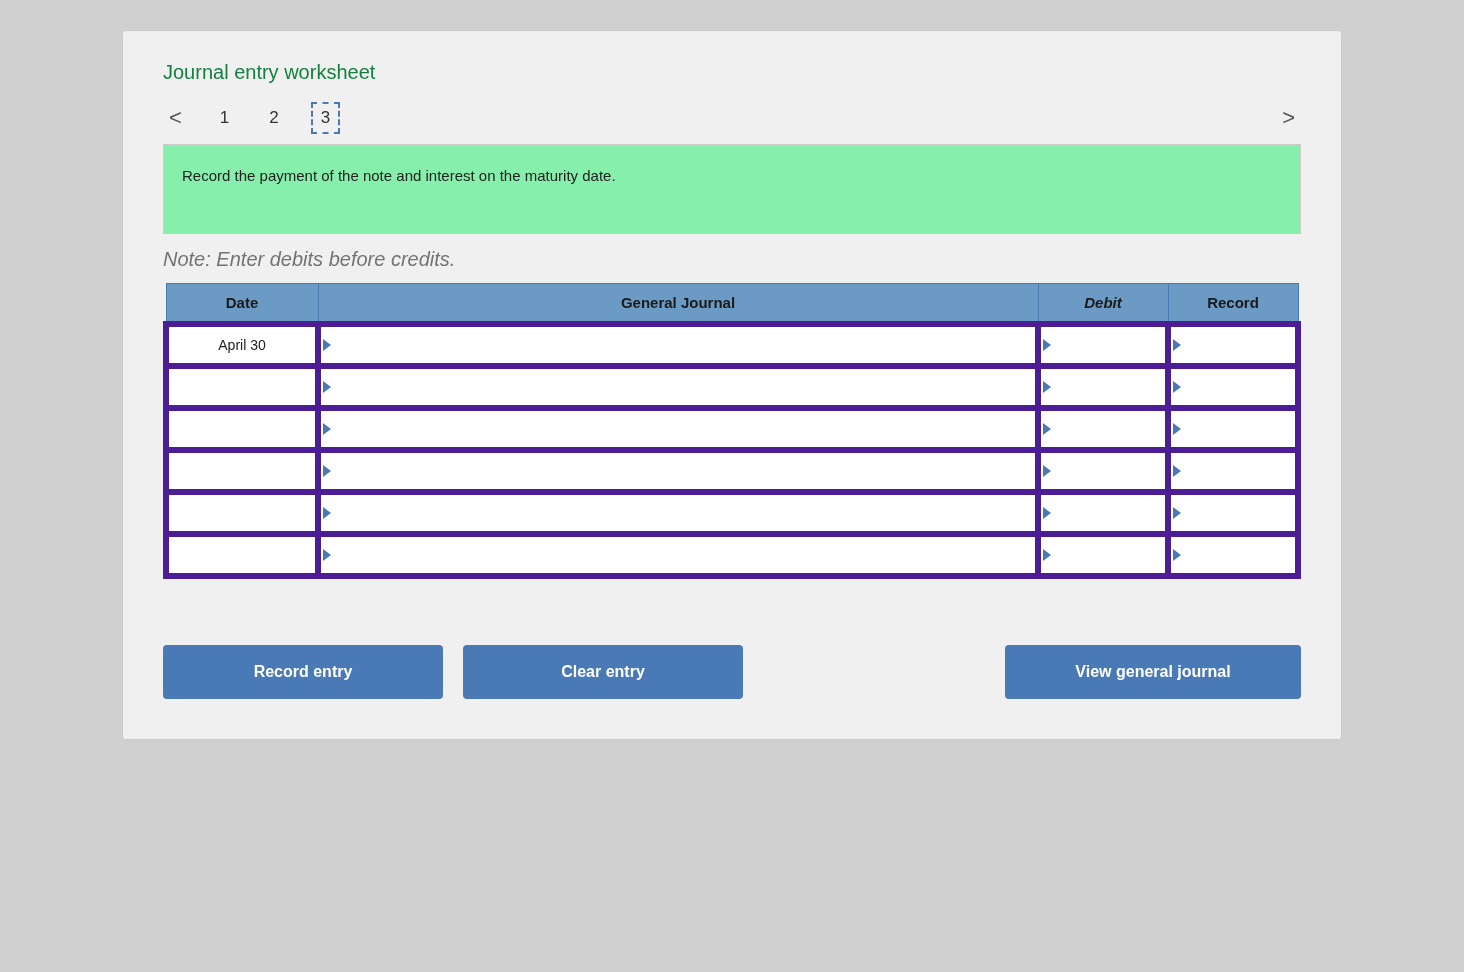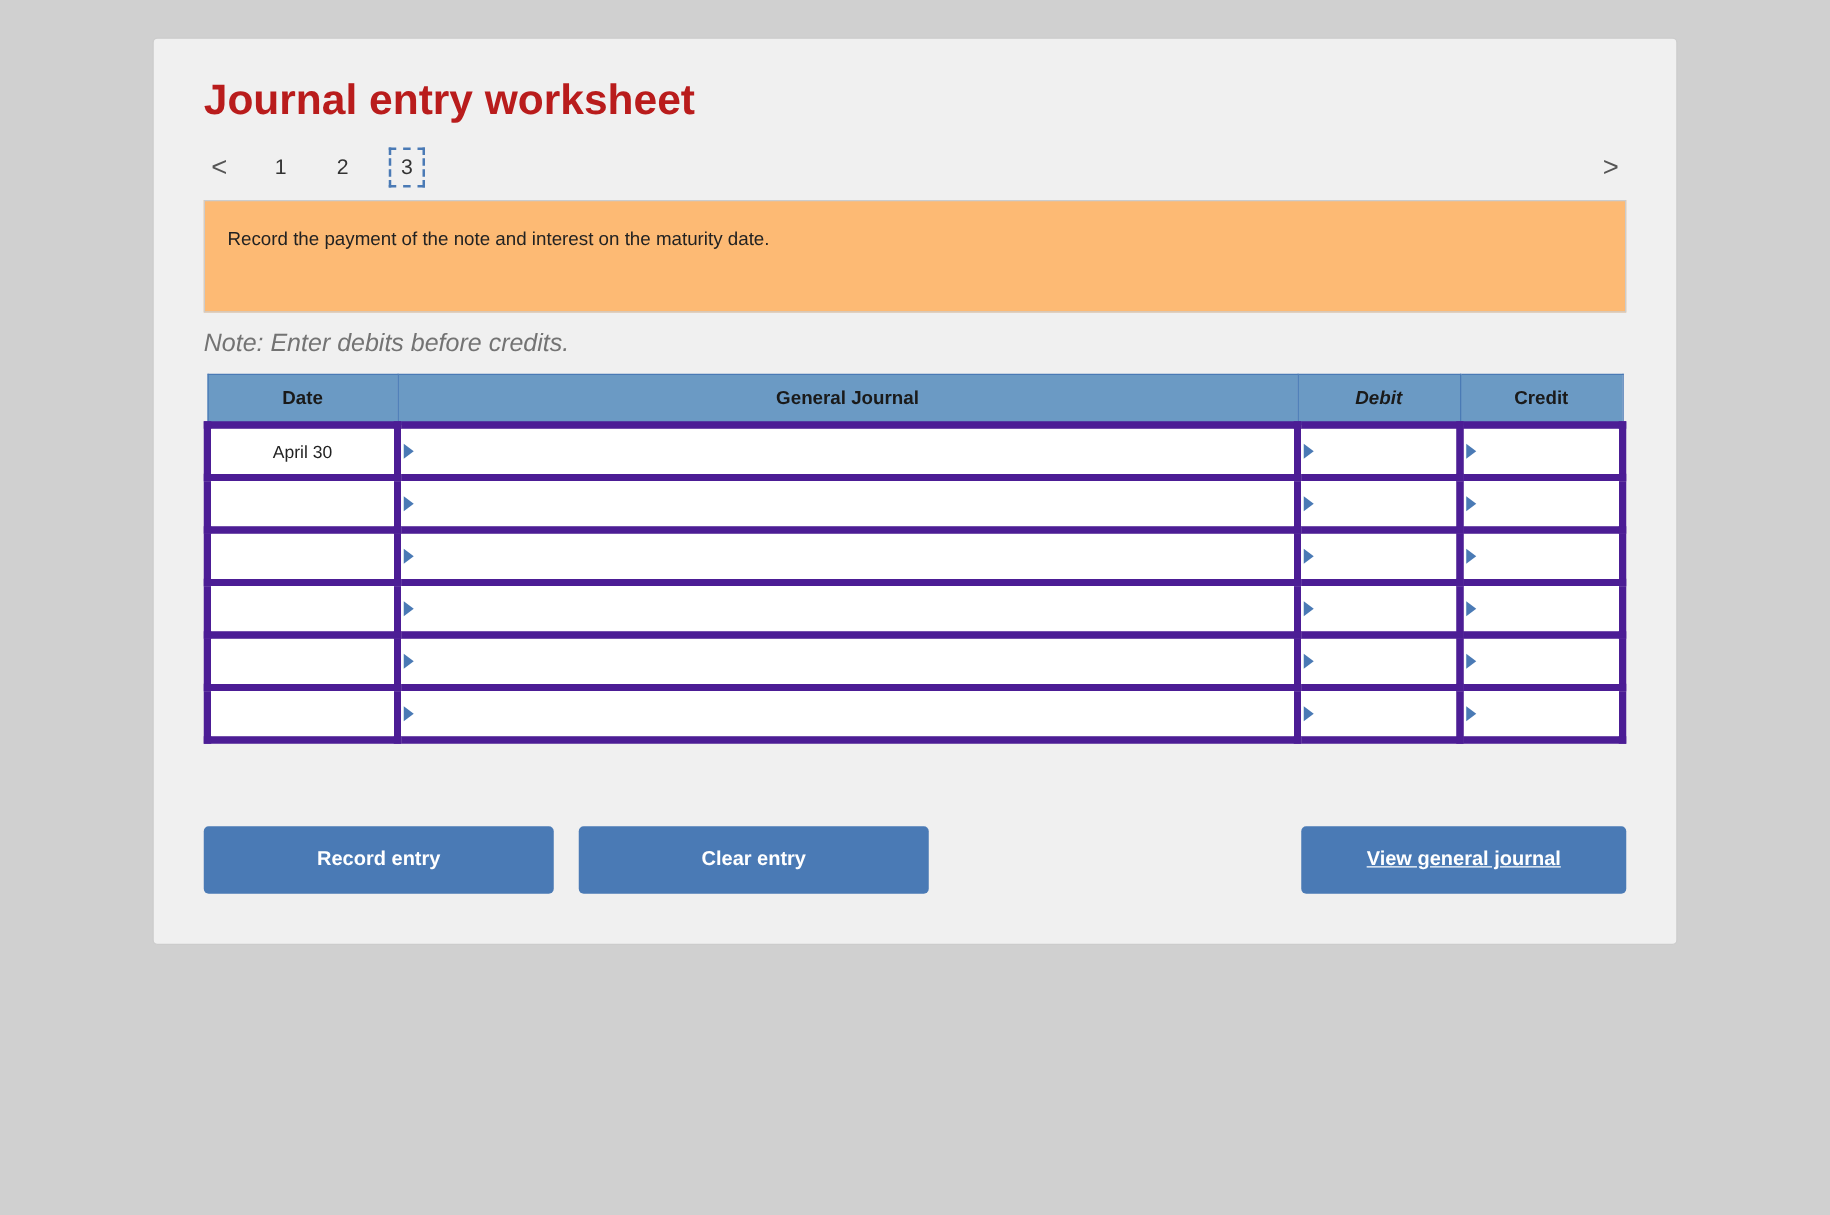--- a/index.html
+++ b/index.html
@@ -15,23 +15,23 @@
     }
     .worksheet-container {
       background: #f0f0f0;
       border: 1px solid #ccc;
       border-radius: 4px;
       width: 1220px;
       padding: 30px 40px 40px 40px;
       margin-top: 10px;
     }
     .title {
-      font-size: 34px;
-      font-weight: bold;
-      color: #b91c1c;
+      font-size: 20px;
+      font-weight: normal;
+      color: #15803d;
       margin-bottom: 18px;
     }
     .nav-row {
       display: flex;
       align-items: center;
       margin-bottom: 10px;
       gap: 24px;
     }
     .nav-arrow {
       font-size: 22px;
@@ -48,21 +48,21 @@
       color: #333;
       cursor: pointer;
       padding: 4px 8px;
     }
     .nav-num.active {
       border: 2px dashed #4a7ab5;
       background: #f0f0f0;
       font-weight: normal;
     }
     .instruction-box {
-      background: #fdba74;
+      background: #86efac;
       border: 1px solid #ccc;
       padding: 20px 18px;
       margin-bottom: 14px;
       min-height: 90px;
       font-size: 15px;
       color: #222;
       line-height: 1.5;
     }
     .note-text {
       color: #737373;
@@ -131,21 +131,21 @@
       padding: 18px 0;
       font-size: 16px;
       font-weight: bold;
       cursor: pointer;
       border-radius: 4px;
       text-align: center;
       margin-top: 36px;
     }
     .btn-record { width: 280px; margin-right: 20px; }
     .btn-clear { width: 280px; }
-    .btn-view { width: 260px; margin-left: auto; text-decoration: underline; }
+    .btn-view { width: 296px; margin-left: auto; }
   </style>
 </head>
 <body>
 
 <div class="worksheet-container">
 
   <div class="title">Journal entry worksheet</div>
 
   <div class="nav-row">
     <span class="nav-arrow left">&lt;</span>
@@ -160,21 +160,21 @@
   </div>
 
   <div class="note-text">Note: Enter debits before credits.</div>
 
   <table class="journal-table">
     <thead>
       <tr>
         <th class="date-col">Date</th>
         <th class="journal-col">General Journal</th>
         <th class="debit-col">Debit</th>
-        <th class="credit-col">Credit</th>
+        <th class="credit-col">Record</th>
       </tr>
     </thead>
     <tbody>
       <tr>
         <td class="date-cell"><span>April 30</span></td>
         <td class="journal-cell">
             <span class="arrow-marker"></span>
           </td>
         <td>
             <span class="arrow-marker"></span>

